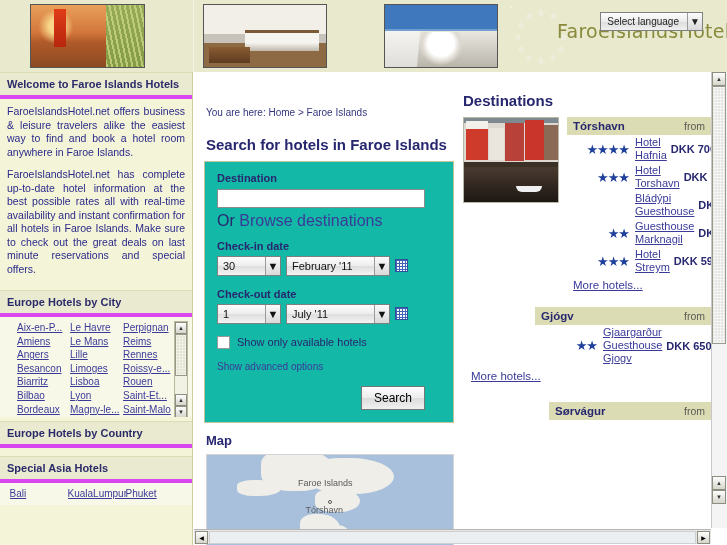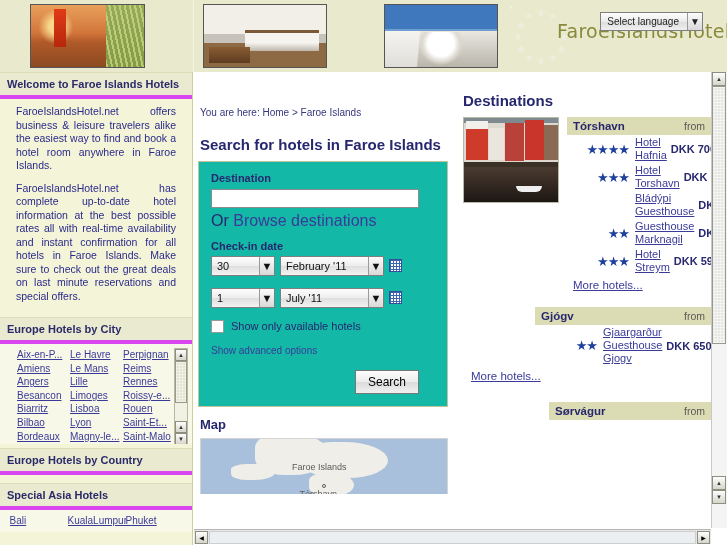--- a/index.html
+++ b/index.html
@@ -92,21 +92,21 @@
   
   #sidebar {
     position:absolute; left:0; top:72px; width:193px; height:473px;
     background:#f4f4d9; border-right:1px solid #cfcf9e;
     overflow:hidden;
   }
   .sb-head {
     background:#eaead0; color:#2a2a6a; font-weight:bold; font-size:11px;
     padding:5px 7px; border-bottom:4px solid #d946ef; border-top:1px solid #dcdcb8;
   }
-  .sb-intro { padding:6px 16px; font-size:10.5px; color:#2a2a8a; line-height:13.5px; text-align:justify;}
+  .sb-intro { padding:6px 7px; font-size:10.5px; color:#2a2a8a; line-height:13.5px; text-align:justify;}
   .sb-intro p { margin:0 0 9px 0; }
   .sb-intro p:last-child { margin-bottom:0; }
 
   .linkcols {
     position:relative; padding:4px 4px 2px 5px; background:#f8f8e8;
     height:100px; overflow:hidden;
   }
   .linkcols .cols { display:flex; gap:0px;justify-content:center; }
   .linkcols .col { width:53px; }
   .linkcols a {
@@ -128,21 +128,21 @@
   }
   .vsb-thumb {
     width:12px; background:linear-gradient(to right,#fcfcfa,#dcdcd2);
     border:1px solid #9a9a8c;
     background-image: radial-gradient(#b6b6a8 1px, rgba(0,0,0,0) 1px);
     background-size:3px 3px; background-position:center;
   }
 
   
   #center {
-    position:absolute; left:194px; top:72px; width:264px; height:422px;
+    position:absolute; left:200px; top:72px; width:264px; height:473px;
     background:#ffffff; overflow:hidden;
   }
   .crumb { font-size:10px; color:#36367f; padding:35px 0 0 6px; }
   .crumb a { color:#36367f; }
   h1.sect {
     font-size:15px; color:#27276f; margin:18px 0 8px 6px; font-weight:bold;
   }
   h2.sect {
     font-size:13px; color:#27276f; margin:10px 0 6px 6px; font-weight:bold;
   }
@@ -409,20 +409,21 @@
           <span>30</span>
           <span class="arrowbox">▼</span>
         </div>
         <div class="sel sel-mon">
           <span>February '11</span>
           <span class="arrowbox">▼</span>
         </div>
         <span class="cal-icon"></span>
       </div>
 
+      <div class="fld-label">Check-out date</div>
       <div class="daterow">
         <div class="sel sel-day">
           <span>1</span>
           <span class="arrowbox">▼</span>
         </div>
         <div class="sel sel-mon">
           <span>July '11</span>
           <span class="arrowbox">▼</span>
         </div>
         <span class="cal-icon"></span>

